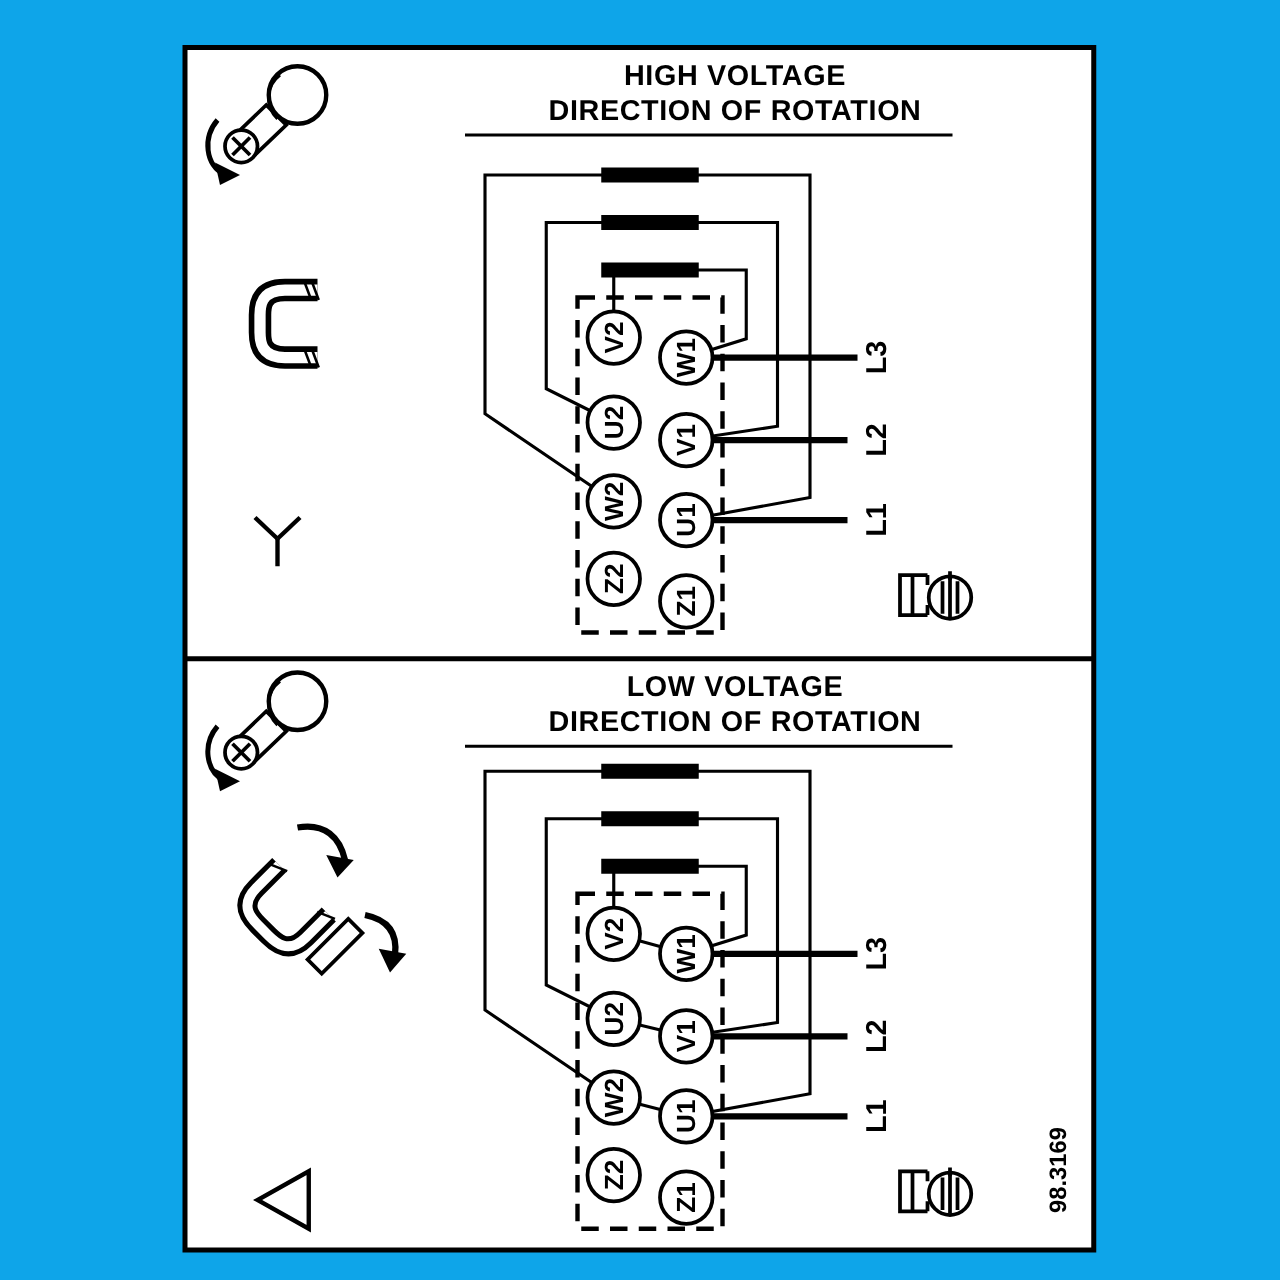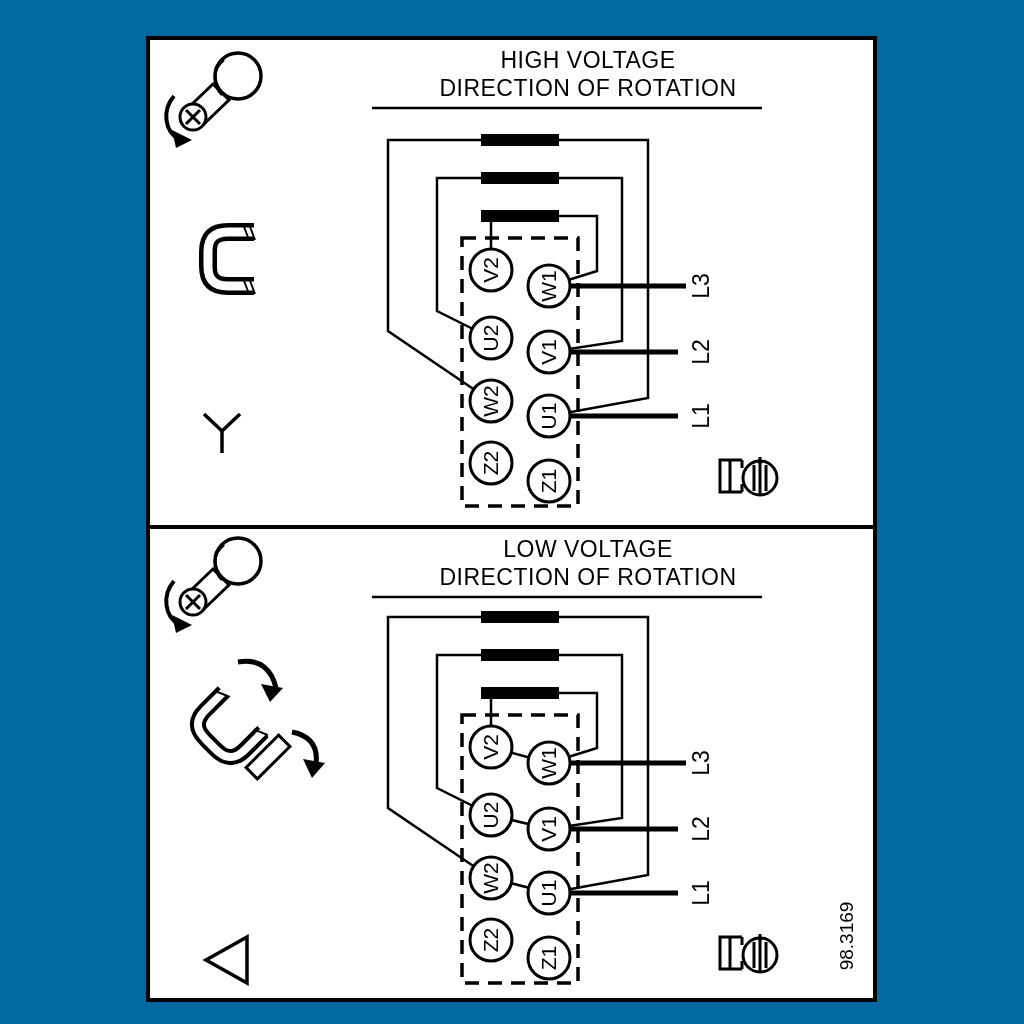--- a/index.html
+++ b/index.html
@@ -1,16 +1,16 @@
 <!DOCTYPE html>
 <html><head>
 <meta charset="utf-8">
 <style>
   html,body{margin:0;padding:0;background:#ffffff;}
-  .stage{width:1024px;height:1024px;position:relative;background:#0369a1;}
+  .stage{width:1024px;height:1024px;position:relative;background:#0ea5e9;font-weight:bold;}
   svg{display:block;}
   text{font-family:"Liberation Sans", sans-serif;fill:#000;}
   .title{font-size:23px;letter-spacing:.5px;}
   .term{font-size:21px;}
   .supply{font-size:23px;}
   .fig{font-size:19px;}
 </style>
 </head>
 <body>
 

